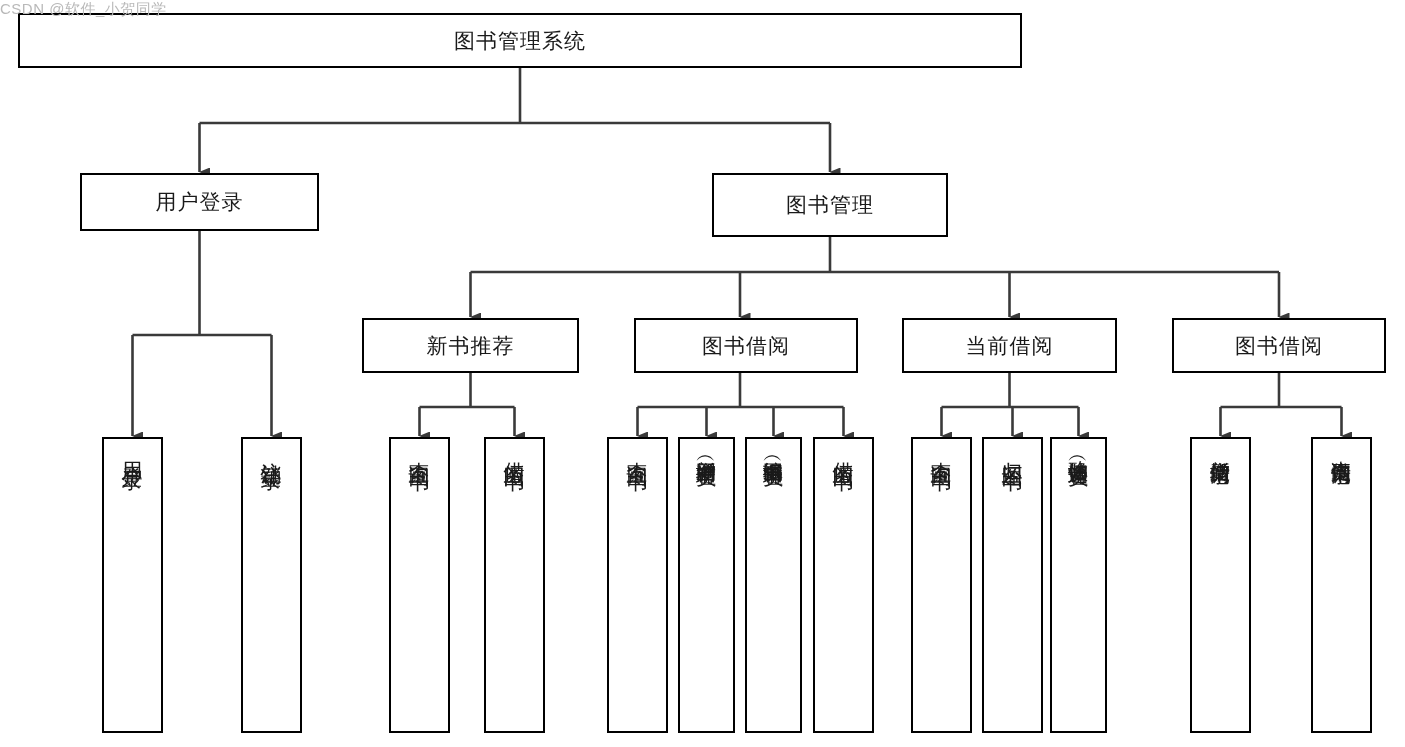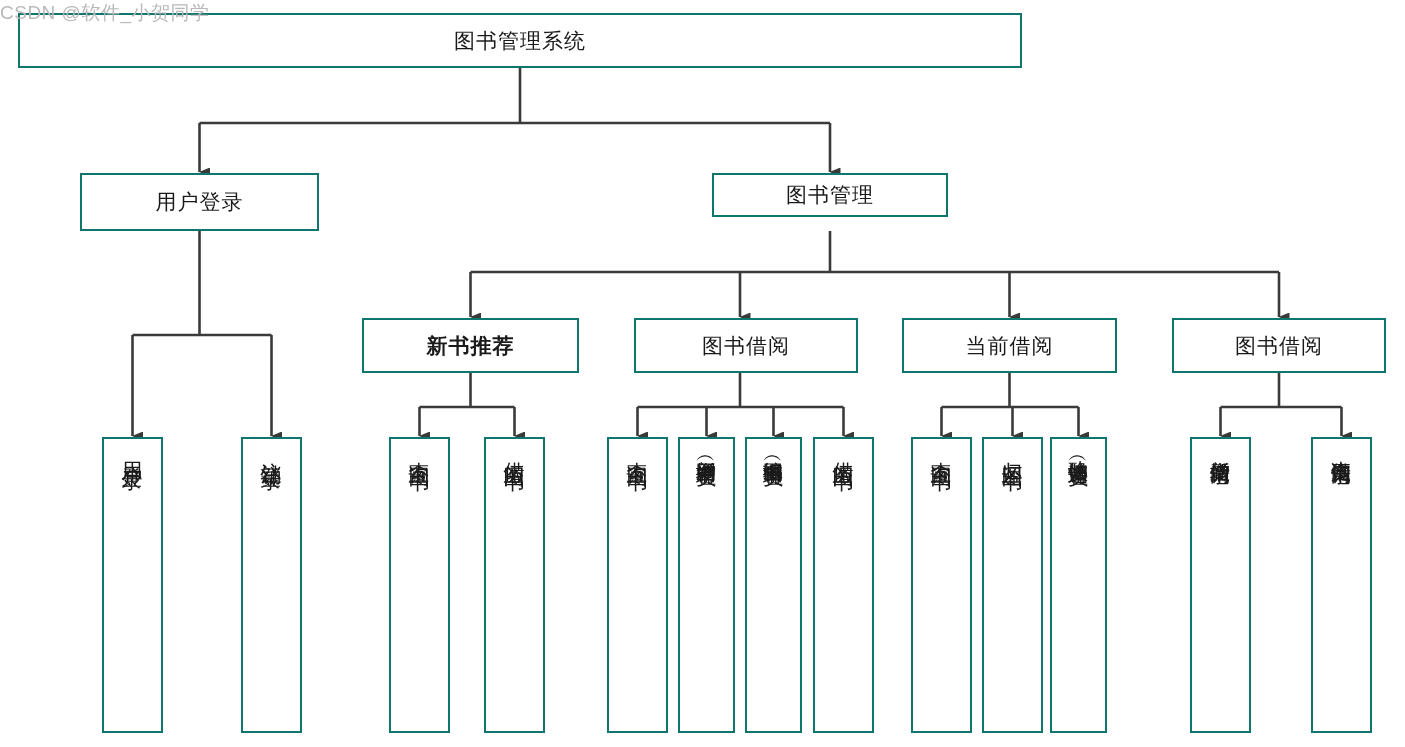--- a/index.html
+++ b/index.html
@@ -22,21 +22,21 @@
     left: 0;
     top: 0;
     width: 1405px;
     height: 747px;
     pointer-events: none;
   }
   .node {
     position: absolute;
     box-sizing: border-box;
     background: #ffffff;
-    border: 2px solid #0f766e;
+    border: 2px solid #000000;
     display: flex;
     align-items: center;
     justify-content: center;
     color: #1a1a1a;
   }
   .node.horiz .node-label {
     font-size: 21px;
     line-height: 1.2;
     letter-spacing: 1px;
     white-space: nowrap;
@@ -56,21 +56,21 @@
   }
   .node.vert.tall .node-label {
     font-size: 20px;
     letter-spacing: 1px;
   }
   .node-root .node-label {
     font-size: 22px;
   }
   .watermark {
     position: absolute;
-    font-size: 19px;
+    font-size: 15px;
     color: #b9b9b9;
     white-space: nowrap;
     letter-spacing: 0.5px;
   }
 </style>
 </head>
 <body>
 
 <div id="canvas">
   <svg id="wires" viewBox="0 0 1405 747">
@@ -116,24 +116,24 @@
       </g>
   </svg>
 
   <div id="node-layer">
       <div class="node horiz node-root" style="left: 18px; top: 13px; width: 1004px; height: 55px;">
         <span class="node-label">图书管理系统</span>
       </div>
       <div class="node horiz" style="left: 80px; top: 173px; width: 239px; height: 58px;">
         <span class="node-label">用户登录</span>
       </div>
-      <div class="node horiz" style="left: 712px; top: 173px; width: 236px; height: 44px;">
+      <div class="node horiz" style="left: 712px; top: 173px; width: 236px; height: 64px;">
         <span class="node-label">图书管理</span>
       </div>
-      <div class="node horiz" style="left: 362px; top: 318px; width: 217px; height: 55px; font-weight: bold;">
+      <div class="node horiz" style="left: 362px; top: 318px; width: 217px; height: 55px;">
         <span class="node-label">新书推荐</span>
       </div>
       <div class="node horiz" style="left: 634px; top: 318px; width: 224px; height: 55px;">
         <span class="node-label">图书借阅</span>
       </div>
       <div class="node horiz" style="left: 902px; top: 318px; width: 215px; height: 55px; justify-content: center;">
         <span class="node-label">当前借阅</span>
       </div>
       <div class="node horiz" style="left: 1172px; top: 318px; width: 214px; height: 55px;">
         <span class="node-label">图书借阅</span>

